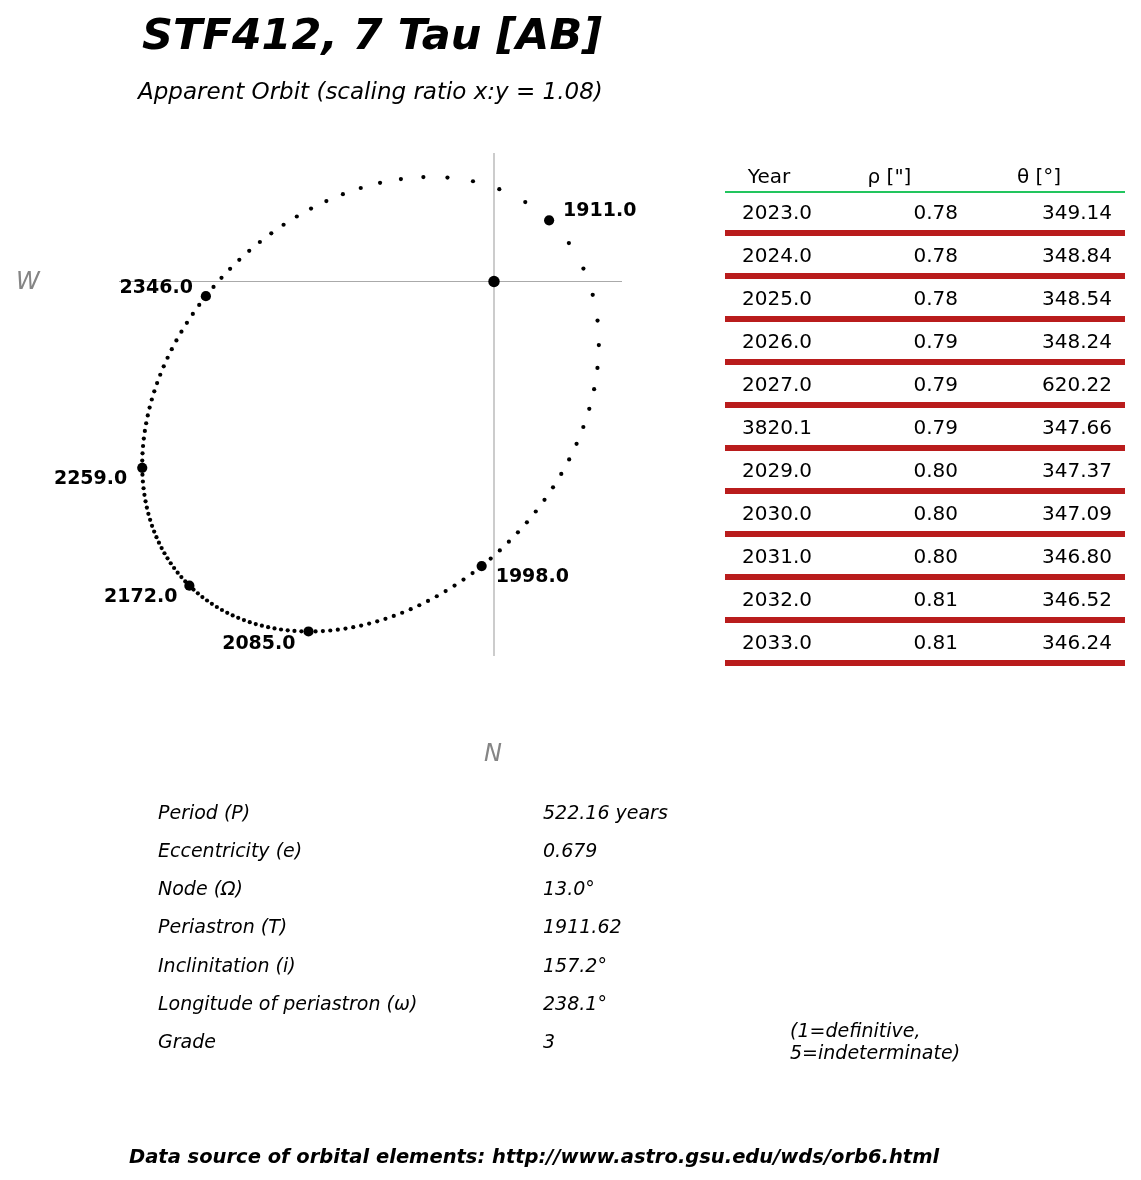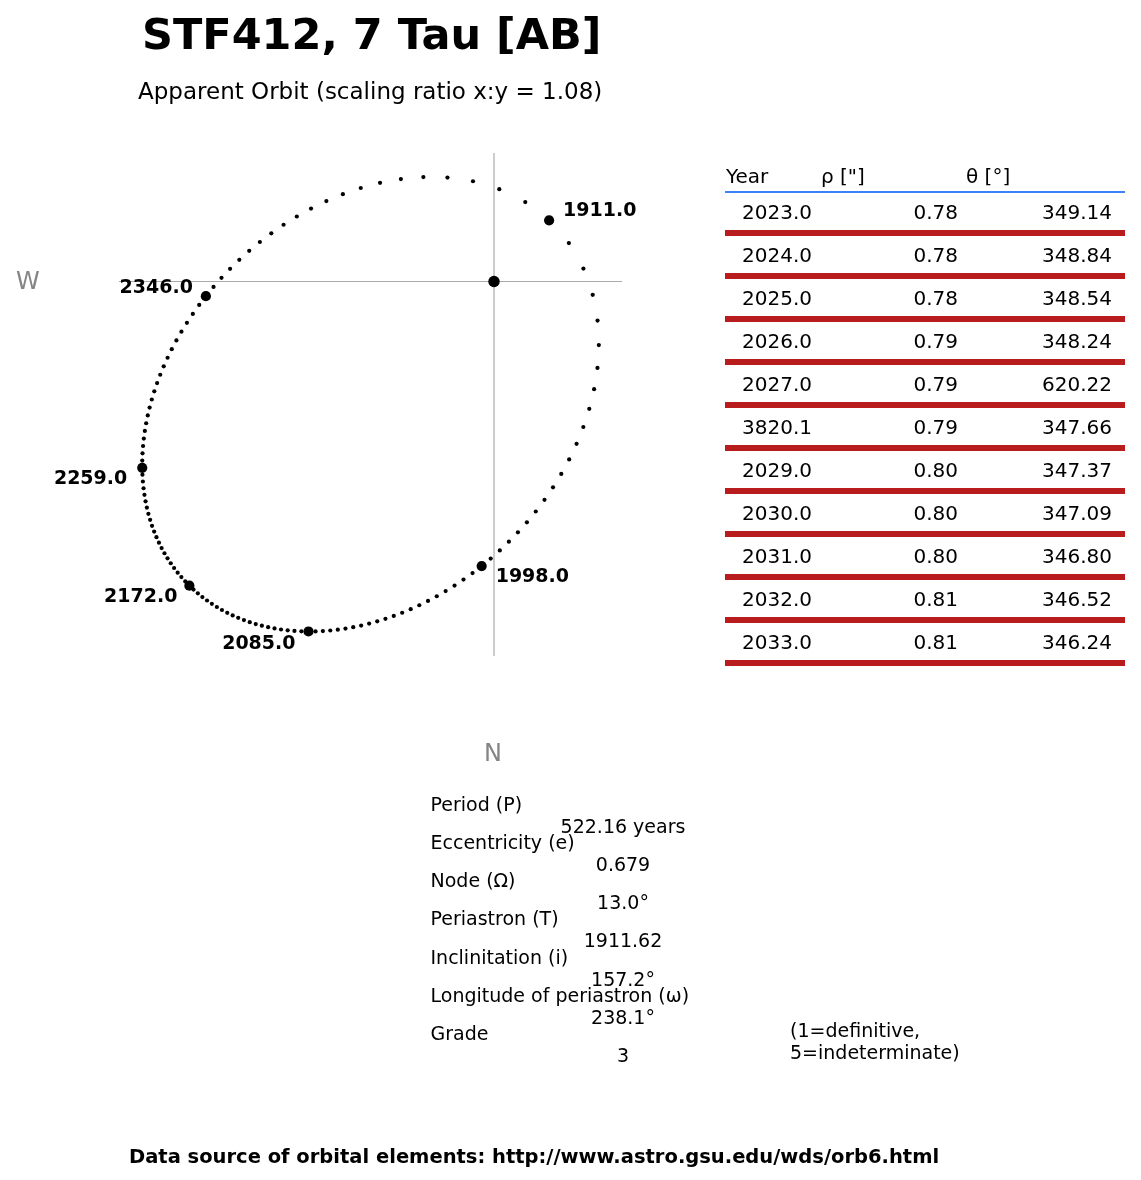--- a/index.html
+++ b/index.html
@@ -1,50 +1,50 @@
 <!DOCTYPE html>
 <html><head>
 <meta charset="utf-8">
 <style>
   html,body{margin:0;padding:0;}
   body{
     width:1141px;height:1180px;position:relative;background:#ffffff;
     font-family:"DejaVu Sans","Liberation Sans",sans-serif;color:#000;
     overflow:hidden;
   }
-  .abs{position:absolute;}
+  .abs{position:absolute;font-style:italic;}
   .title{
     left:142px;top:9px;font-size:43px;font-weight:bold;white-space:nowrap;
   }
   .subtitle{
     left:138px;top:78px;font-size:23px;white-space:nowrap;
   }
   #orbit-svg{position:absolute;left:0;top:0;pointer-events:none;}
   .dir-label{font-size:24px;color:#858585;white-space:nowrap;}
   .dir-w{left:16px;top:267px;}
   .dir-n{left:484px;top:739px;}
   table.eph{
     position:absolute;left:725px;top:160px;width:400px;
     border-collapse:collapse;table-layout:fixed;font-size:20px;
   }
   table.eph col.c1{width:95px;}
   table.eph col.c2{width:145px;}
   table.eph col.c3{width:160px;}
   table.eph th{
-    font-weight:normal;text-align:left;height:29px;
-    border-bottom:2px solid #3b82f6;vertical-align:middle;
+    font-weight:normal;text-align:center;height:29px;
+    border-bottom:2px solid #22c55e;vertical-align:middle;
   }
   table.eph td{
     text-align:right;height:35px;border-bottom:6px solid #b91c1c;vertical-align:middle;
   }
   table.eph th:nth-child(1),table.eph td:nth-child(1){padding-right:8px;}
   table.eph th:nth-child(2),table.eph td:nth-child(2){padding-right:7px;}
   table.eph th:nth-child(3),table.eph td:nth-child(3){padding-right:13px;}
   .elements{left:158px;top:793px;width:930px;font-size:19px;}
-  .el-row{position:relative;height:38.15px;display:flex;align-items:center;flex-direction:column;}
+  .el-row{position:relative;height:38.15px;display:flex;align-items:center;}
   .el-label{display:inline-block;width:385px;}
   .el-value{display:inline-block;}
   .el-note{position:absolute;left:632px;top:0;height:38.15px;display:flex;align-items:center;}
   .footer{
     left:129px;top:1145px;font-size:19.5px;font-weight:bold;white-space:nowrap;
   }
 </style>
 </head>
 <body>
 

